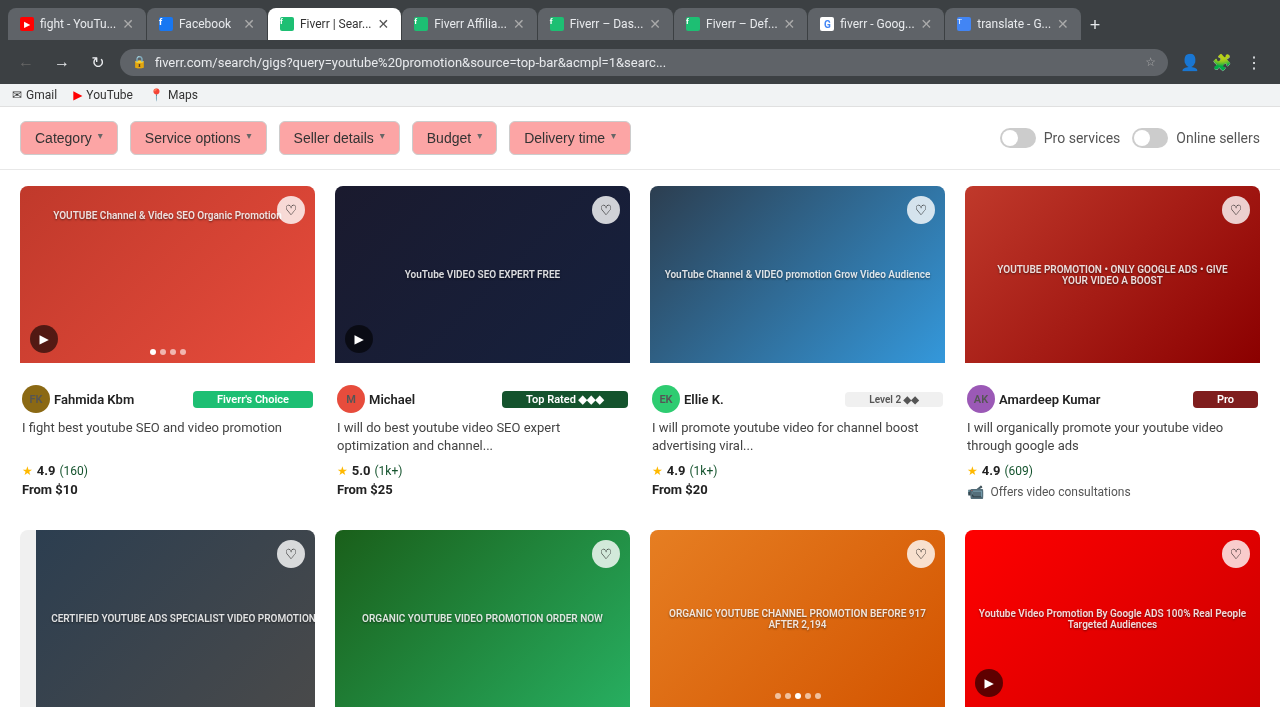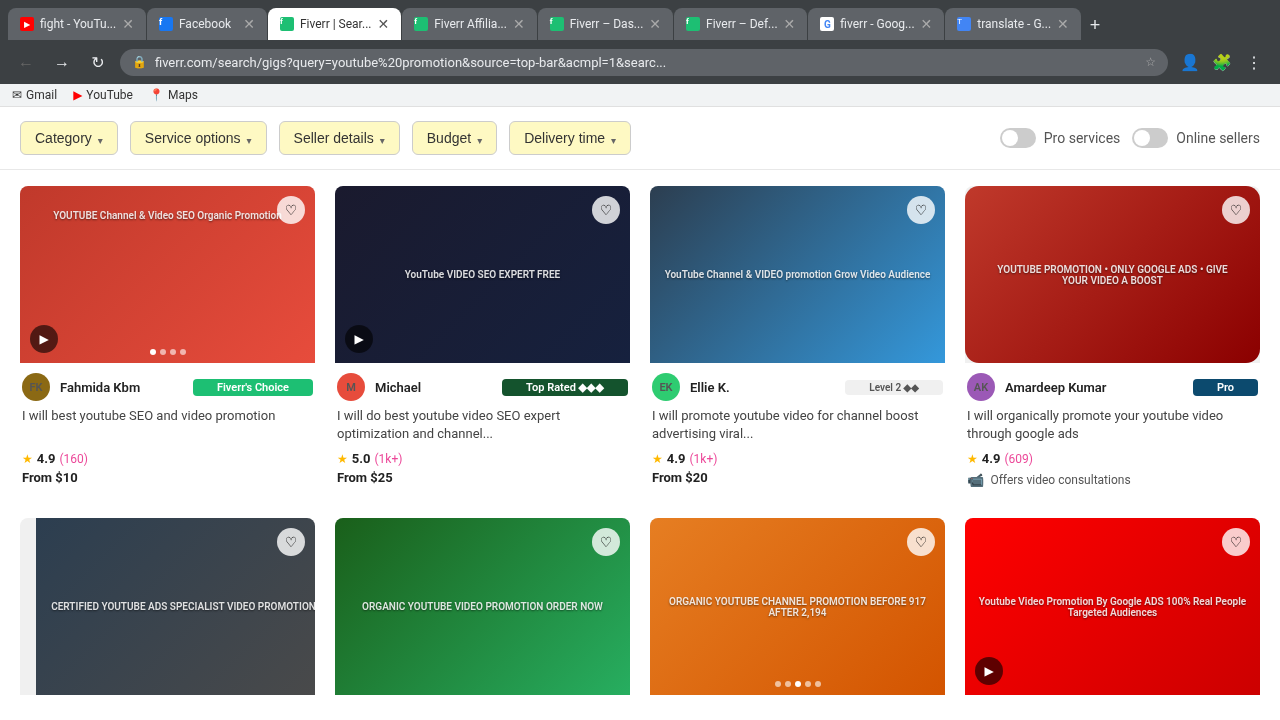--- a/index.html
+++ b/index.html
@@ -27,54 +27,54 @@
 
     
     .bookmarks-bar { display: flex; align-items: center; gap: 16px; padding: 4px 12px; background: #fff; border-bottom: 1px solid #e0e0e0; }
     .bookmark { display: flex; align-items: center; gap: 4px; font-size: 12px; color: #333; cursor: pointer; }
 
     
     .page { background: #fff; width: 1280px; }
 
     
     .filter-bar { display: flex; align-items: center; padding: 14px 20px; border-bottom: 1px solid #e8e8e8; gap: 12px; }
-    .filter-btn { display: flex; align-items: flex-end; gap: 6px; padding: 8px 14px; border: 1px solid #ccc; border-radius: 6px; background: #fef9c3; cursor: pointer; font-size: 14px; color: #333; white-space: nowrap; }
+    .filter-btn { display: flex; align-items: flex-start; gap: 6px; padding: 8px 14px; border: 1px solid #ccc; border-radius: 6px; background: #fca5a5; cursor: pointer; font-size: 14px; color: #333; white-space: nowrap; }
     .filter-btn .chevron { font-size: 10px; color: #666; }
     .filter-spacer { flex: 1; }
     .toggle-group { display: flex; align-items: center; gap: 8px; }
     .toggle-label { font-size: 14px; color: #555; }
     .toggle { width: 36px; height: 20px; background: #ccc; border-radius: 10px; position: relative; cursor: pointer; }
     .toggle.off { background: #ccc; }
     .toggle::after { content: ''; position: absolute; width: 16px; height: 16px; background: #fff; border-radius: 50%; top: 2px; left: 2px; transition: left 0.2s; }
 
     
     .products-section { padding: 16px 20px; }
     .products-grid { display: grid; grid-template-columns: repeat(4, 1fr); gap: 20px; }
     .product-card { border-radius: 8px; overflow: hidden; cursor: pointer; }
     .card-image-wrap { position: relative; width: 100%; padding-top: 60%; background: #f0f0f0; overflow: hidden; }
     .card-heart { position: absolute; top: 10px; right: 10px; background: rgba(255,255,255,0.8); border: none; border-radius: 50%; width: 28px; height: 28px; display: flex; align-items: center; justify-content: center; cursor: pointer; font-size: 14px; }
     .play-btn { position: absolute; bottom: 10px; left: 10px; background: rgba(0,0,0,0.6); border-radius: 50%; width: 28px; height: 28px; display: flex; align-items: center; justify-content: center; color: #fff; font-size: 12px; }
     .carousel-dots { position: absolute; bottom: 8px; left: 50%; transform: translateX(-50%); display: flex; gap: 4px; }
     .dot { width: 6px; height: 6px; border-radius: 50%; background: rgba(255,255,255,0.6); }
     .dot.active { background: #fff; }
 
     .card-body { padding: 10px 2px; }
-    .seller-row { display: flex; align-items: center; gap: 10px; margin-bottom: 6px; }
+    .seller-row { display: flex; align-items: center; gap: 4px; margin-bottom: 6px; margin-top: 12px; }
     .seller-avatar { width: 28px; height: 28px; border-radius: 50%; background: #e0e0e0; flex-shrink: 0; display: flex; align-items: center; justify-content: center; font-size: 11px; font-weight: 600; color: #555; overflow: hidden; }
     .seller-name { font-size: 13px; font-weight: 600; color: #222; flex: 1; }
     .badge { display: inline-flex; align-items: center; gap: 3px; padding: 2px 24px; border-radius: 4px; font-size: 11px; font-weight: 600; }
     .badge-choice { background: #1dbf73; color: #fff; }
     .badge-top { background: #14532d; color: #fff; }
-    .badge-pro { background: #0c4a6e; color: #fff; }
+    .badge-pro { background: #7f1d1d; color: #fff; }
     .badge-level { background: #f0f0f0; color: #555; font-size: 10px; }
     .card-title { font-size: 13px; color: #444; line-height: 1.4; margin-bottom: 8px; min-height: 36px; }
     .rating-row { display: flex; align-items: center; gap: 4px; margin-bottom: 4px; }
     .star { color: #ffb900; font-size: 12px; }
     .rating-val { font-size: 13px; font-weight: 700; color: #222; }
-    .rating-count { font-size: 12px; color: #ec4899; }
+    .rating-count { font-size: 12px; color: #14532d; }
     .price-row { font-size: 13px; color: #555; }
     .price-val { font-weight: 700; color: #222; }
     .video-consult { display: flex; align-items: center; gap: 6px; font-size: 12px; color: #555; margin-top: 6px; }
     .video-icon { font-size: 14px; }
 
     
     .fav-yt { background: #ff0000; color: #fff; font-size: 8px; display: flex; align-items: center; justify-content: center; }
     .fav-fb { background: #1877f2; color: #fff; font-size: 9px; font-weight: bold; }
     .fav-fivr { background: #1dbf73; color: #fff; font-size: 8px; font-weight: bold; }
     .fav-trans { background: #4285f4; color: #fff; font-size: 8px; }
@@ -221,21 +221,21 @@
               <span class="dot"></span>
               <span class="dot"></span>
             </div>
     </div>
     <div class="card-body">
       <div class="seller-row">
         <div class="seller-avatar" style="background:#8B6914;">FK</div>
         <span class="seller-name">Fahmida Kbm</span>
         <span class="badge badge-choice">Fiverr's Choice</span>
       </div>
-      <div class="card-title">I will best youtube SEO and video promotion</div>
+      <div class="card-title">I fight best youtube SEO and video promotion</div>
       <div class="rating-row">
         <span class="star">★</span>
         <span class="rating-val">4.9</span>
         <span class="rating-count">(160)</span>
       </div>
       <div class="price-row">
         <span class="price-val">From $10</span>
       </div>
 
     </div>
@@ -291,21 +291,21 @@
       </div>
       <div class="price-row">
         <span class="price-val">From $20</span>
       </div>
 
     </div>
         </div>
         <div class="product-card">
 
     <div class="card-image-wrap">
-      <div class="img-darkred" style="position:absolute;top:0;left:0;width:100%;height:100%;display:flex;align-items:center;justify-content:center;padding:21px;border-radius:14px;">
+      <div class="img-darkred" style="position:absolute;top:0;left:0;width:100%;height:100%;display:flex;align-items:center;justify-content:center;padding:21px;">
         <span style="color:rgba(255,255,255,0.85);font-size:10px;text-align:center;font-weight:600;text-shadow:0 1px 2px rgba(0,0,0,0.5);">YOUTUBE PROMOTION • ONLY GOOGLE ADS • GIVE YOUR VIDEO A BOOST</span>
       </div>
       <button class="card-heart">♡</button>
 
     </div>
     <div class="card-body">
       <div class="seller-row">
         <div class="seller-avatar" style="background:#9b59b6;">AK</div>
         <span class="seller-name">Amardeep Kumar</span>
         <span class="badge badge-pro">Pro</span>

